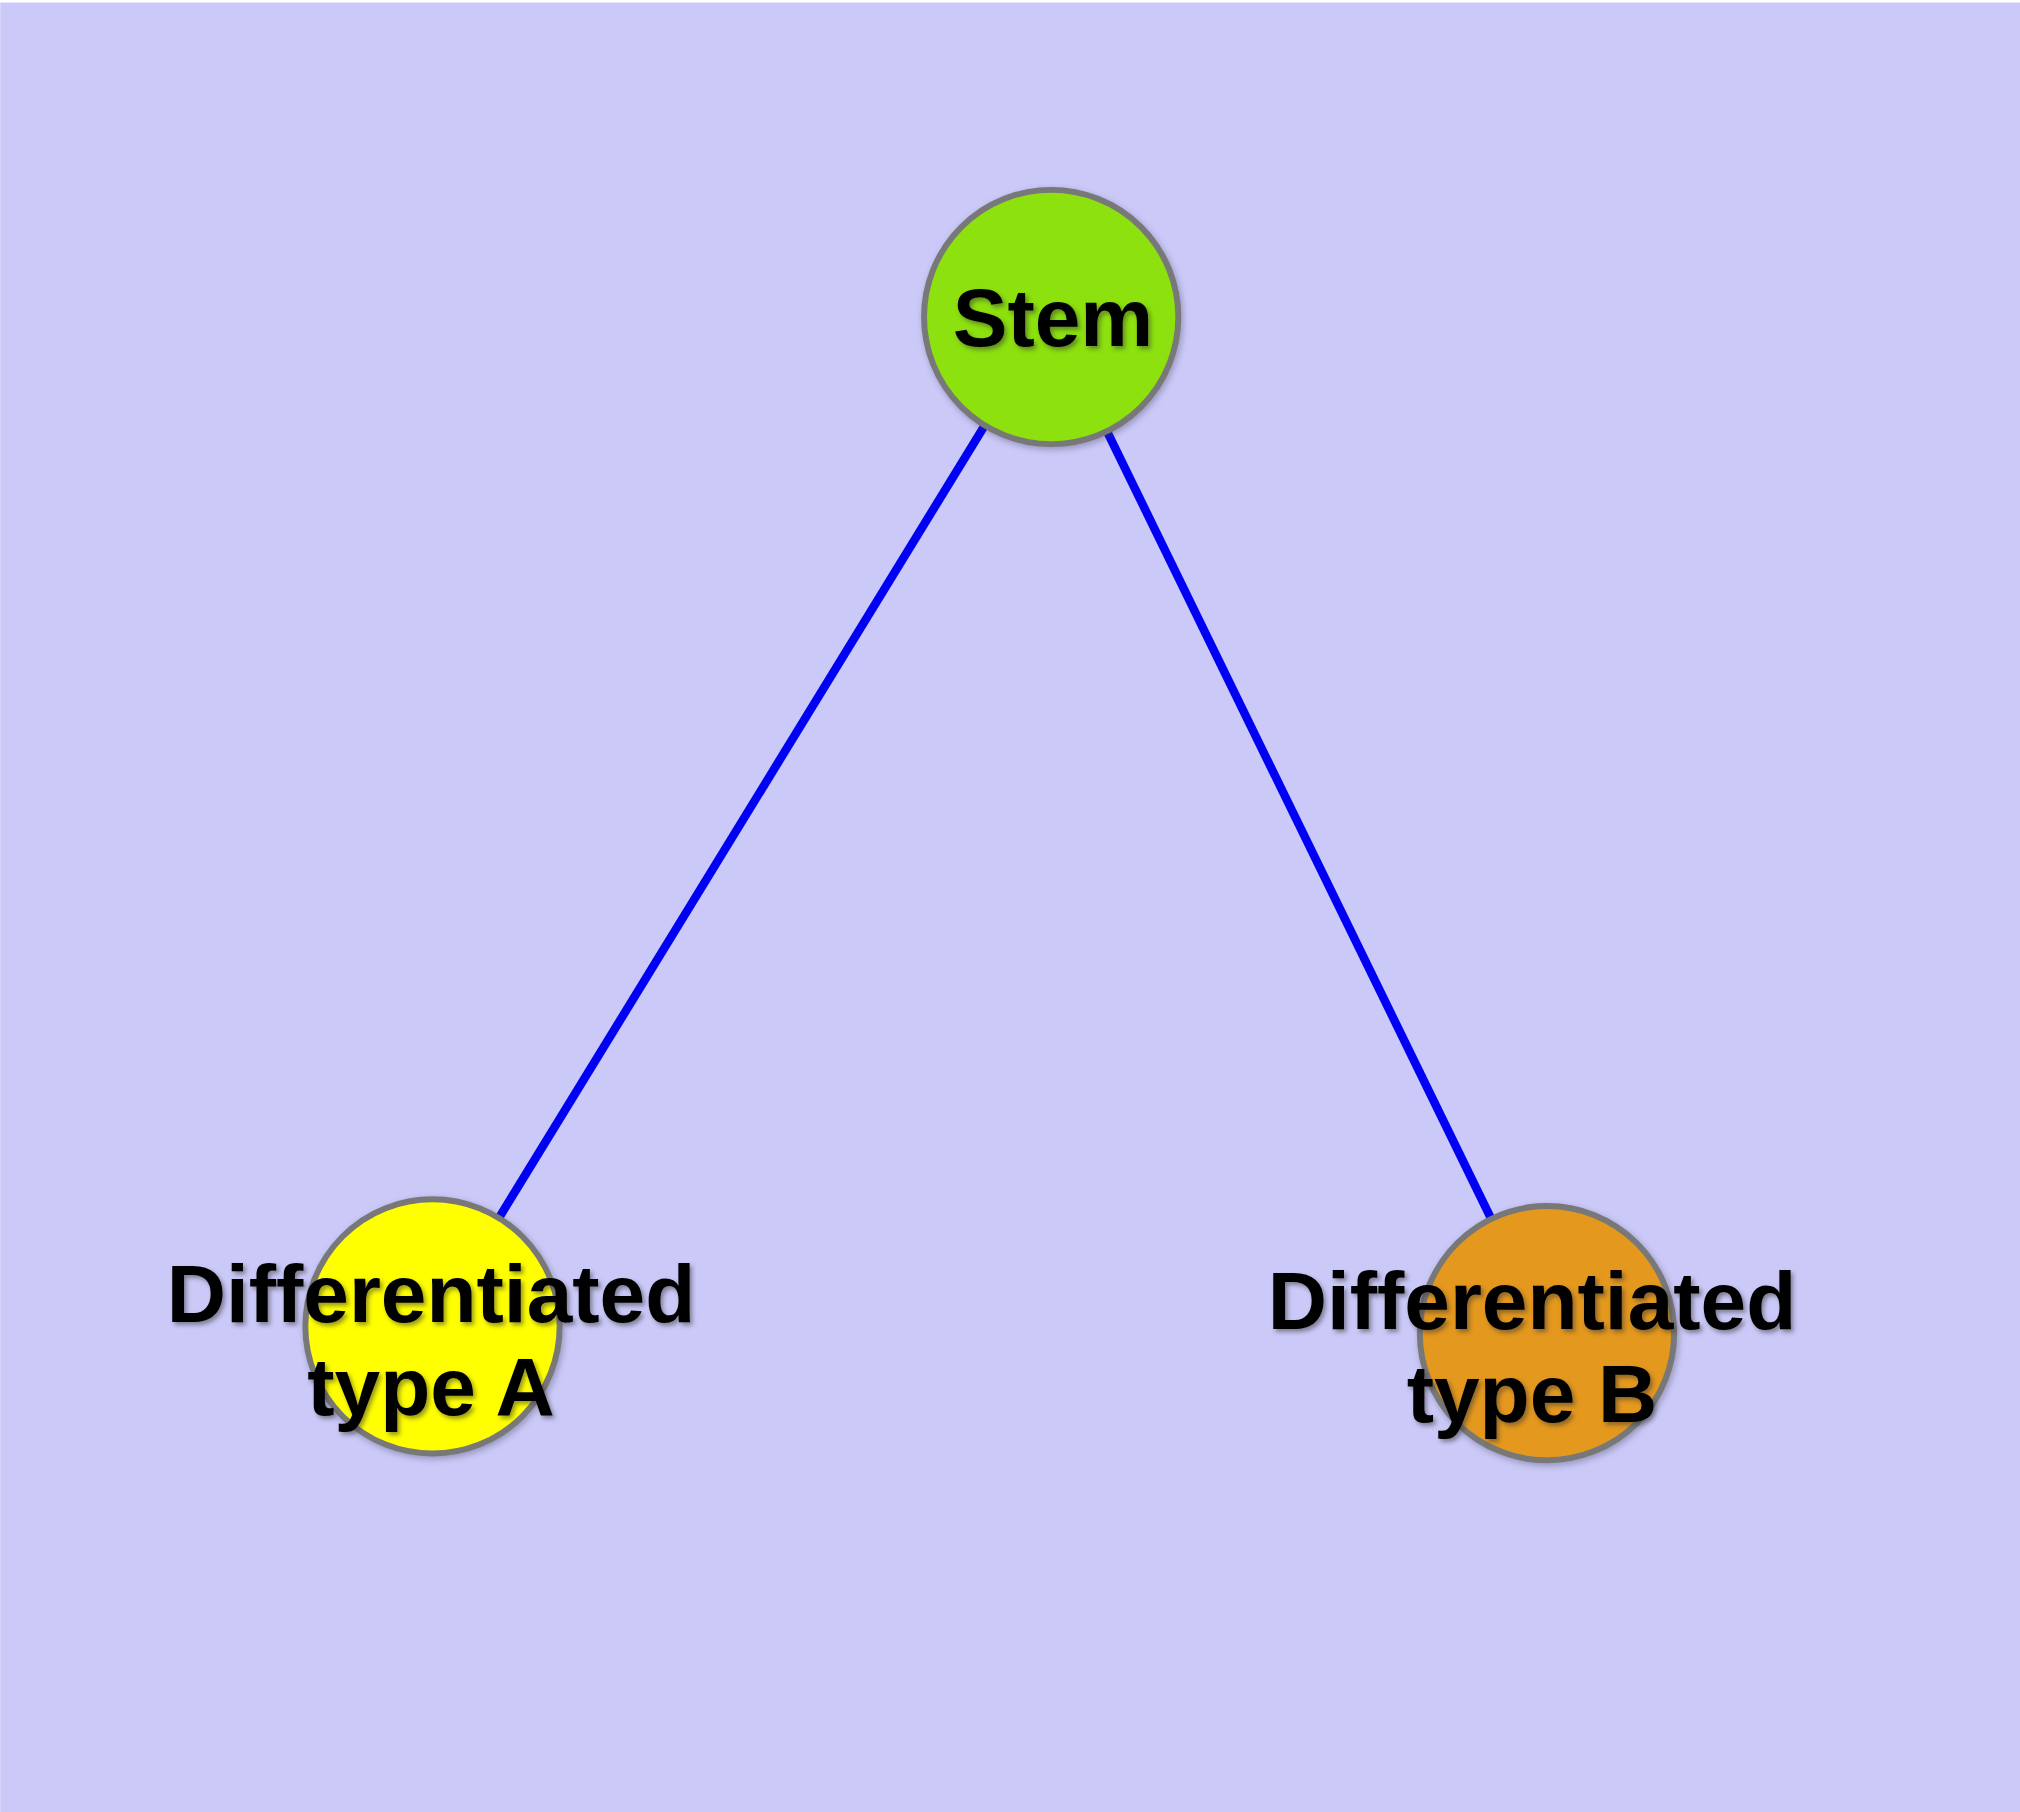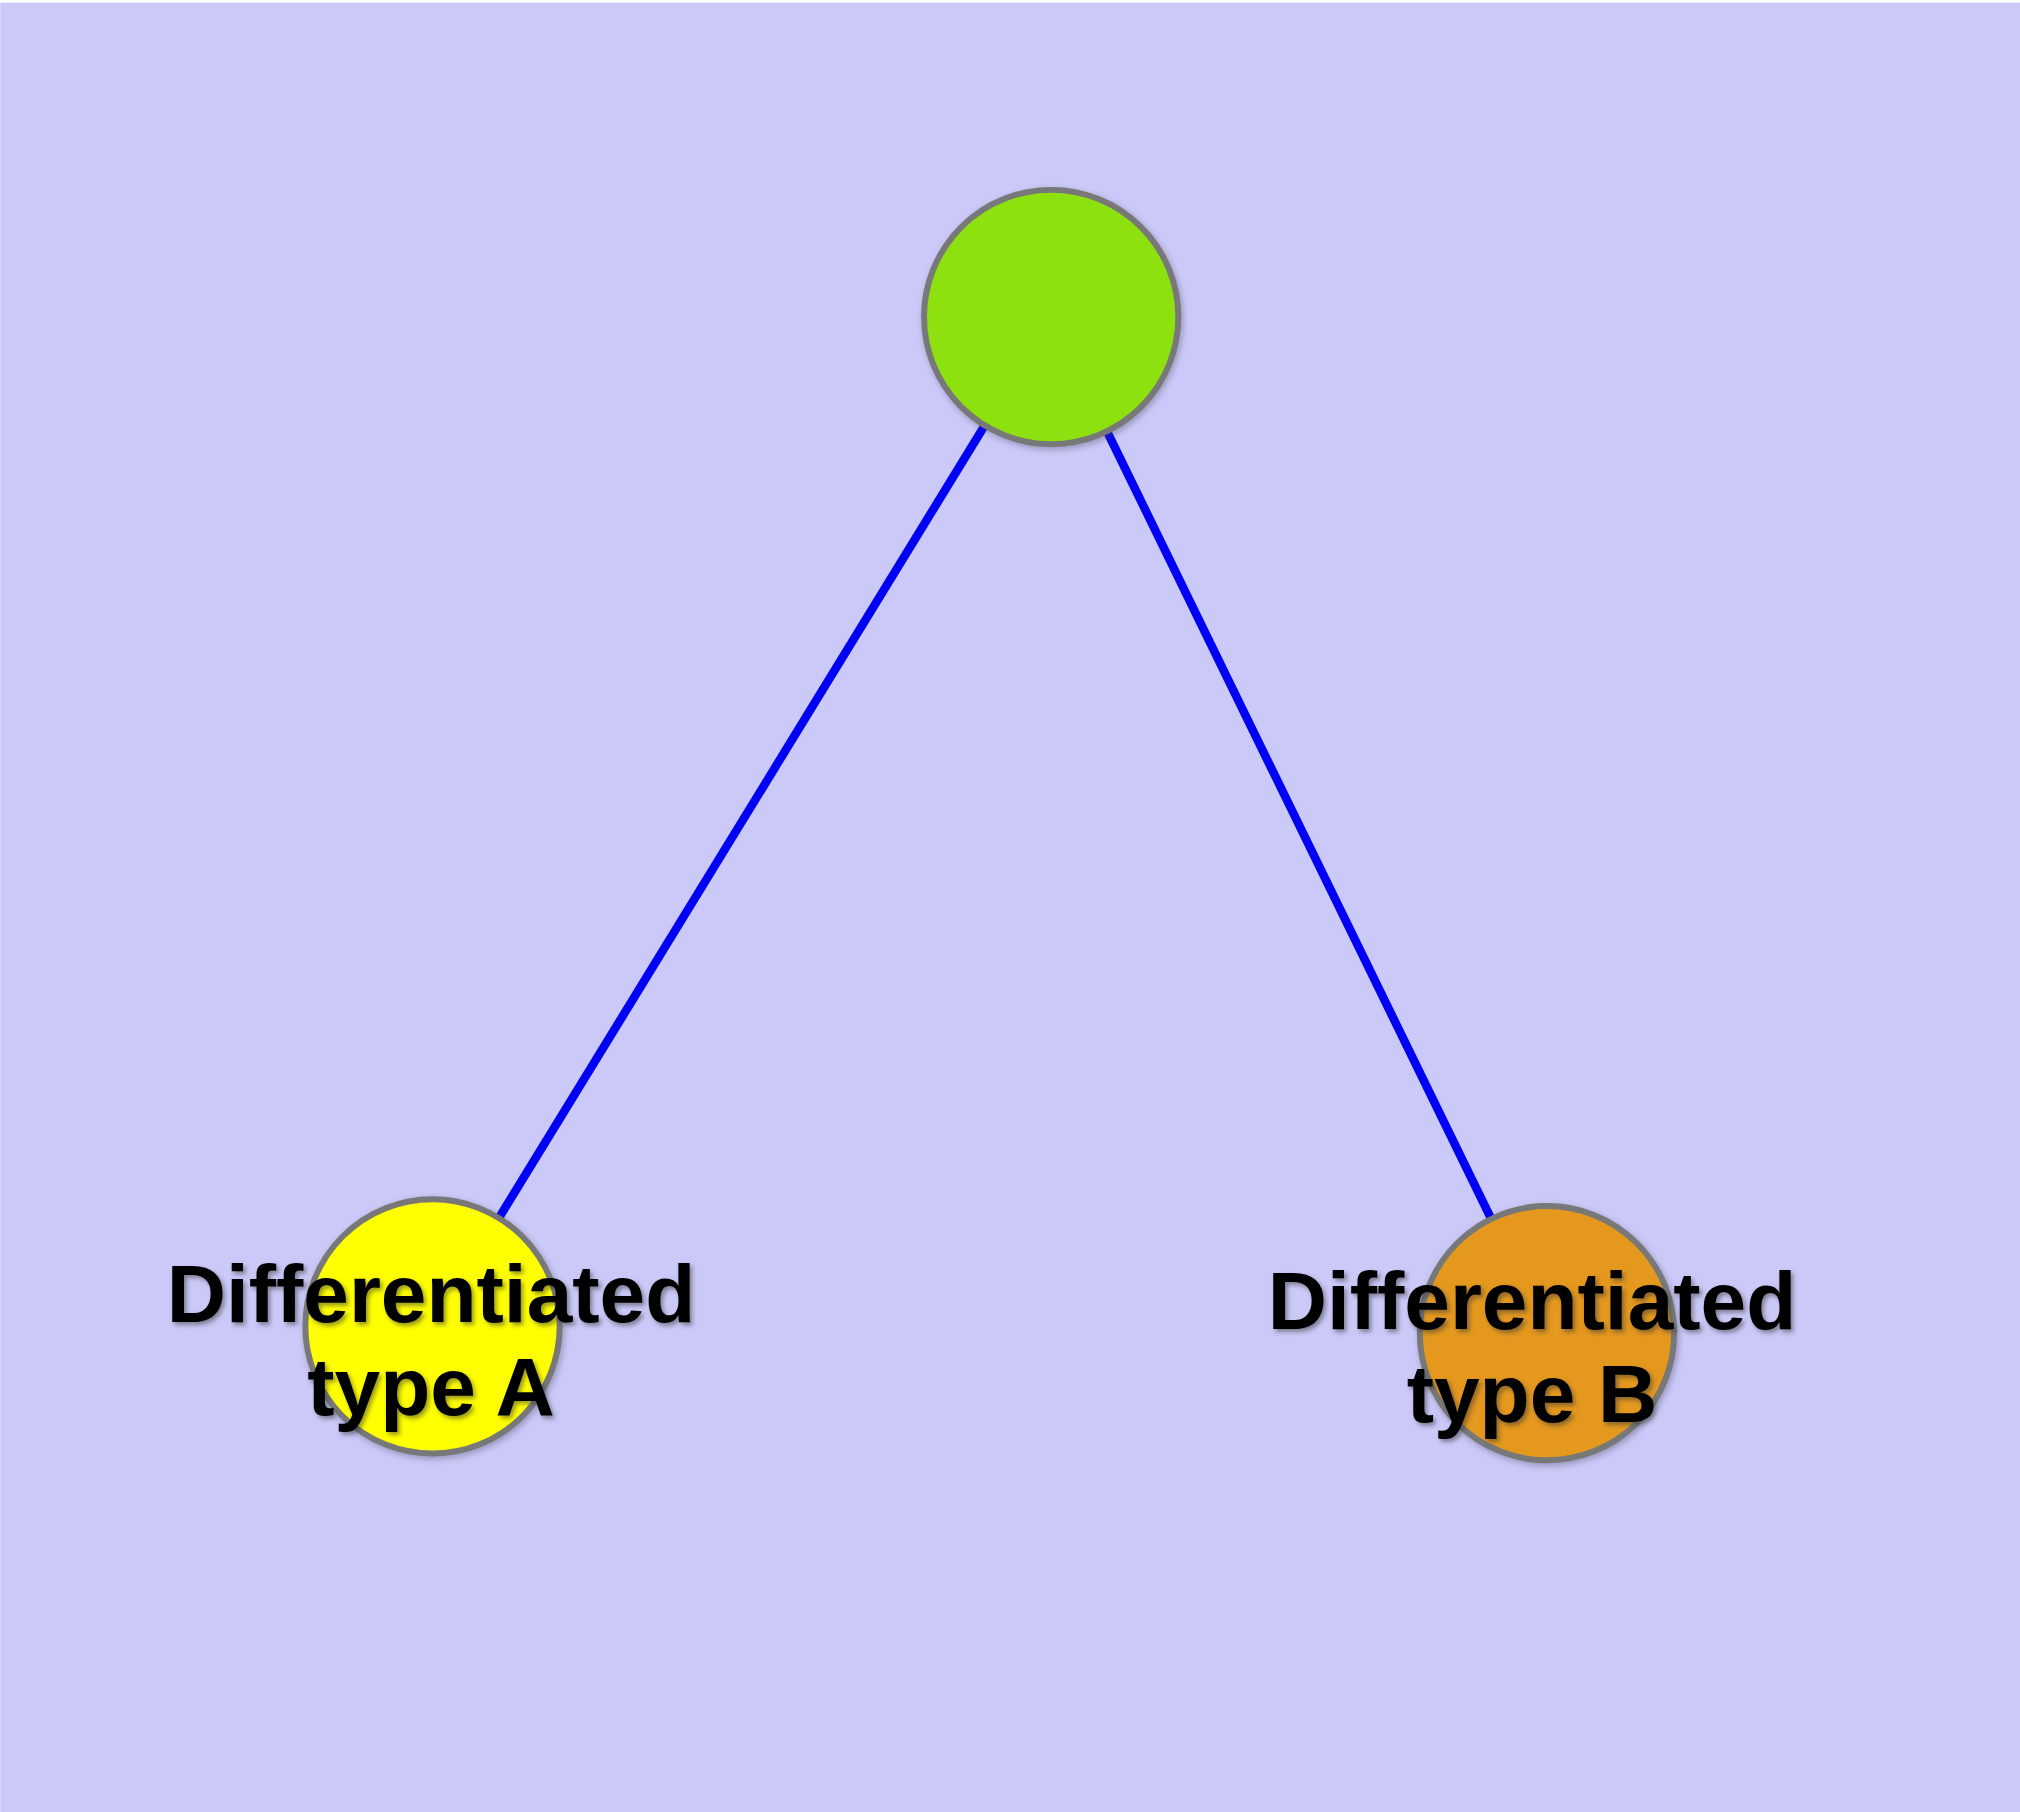--- a/index.html
+++ b/index.html
@@ -56,20 +56,21 @@
 
     <line class="edge" x1="1240" y1="374" x2="1825" y2="1573" stroke="#0000f5"></line>
 
     <circle class="node" cx="1240" cy="374" r="150" fill="#8ce10e" stroke="#787878"></circle>
 
     <circle class="node" cx="510" cy="1565" r="150" fill="#ffff00" stroke="#787878"></circle>
 
     <circle class="node" cx="1825" cy="1573" r="150" fill="#e4981e" stroke="#787878"></circle>
   </svg>
 
+  <div class="node-label" style="left: 1053px; top: 317px;">Stem</div>
 
   <div class="node-label" style="left: 431px; top: 1340px;">Differentiated
 type A</div>
 
   <div class="node-label" style="left: 1532px; top: 1347px;">Differentiated
 type B</div>
 
 </div>
 
 

